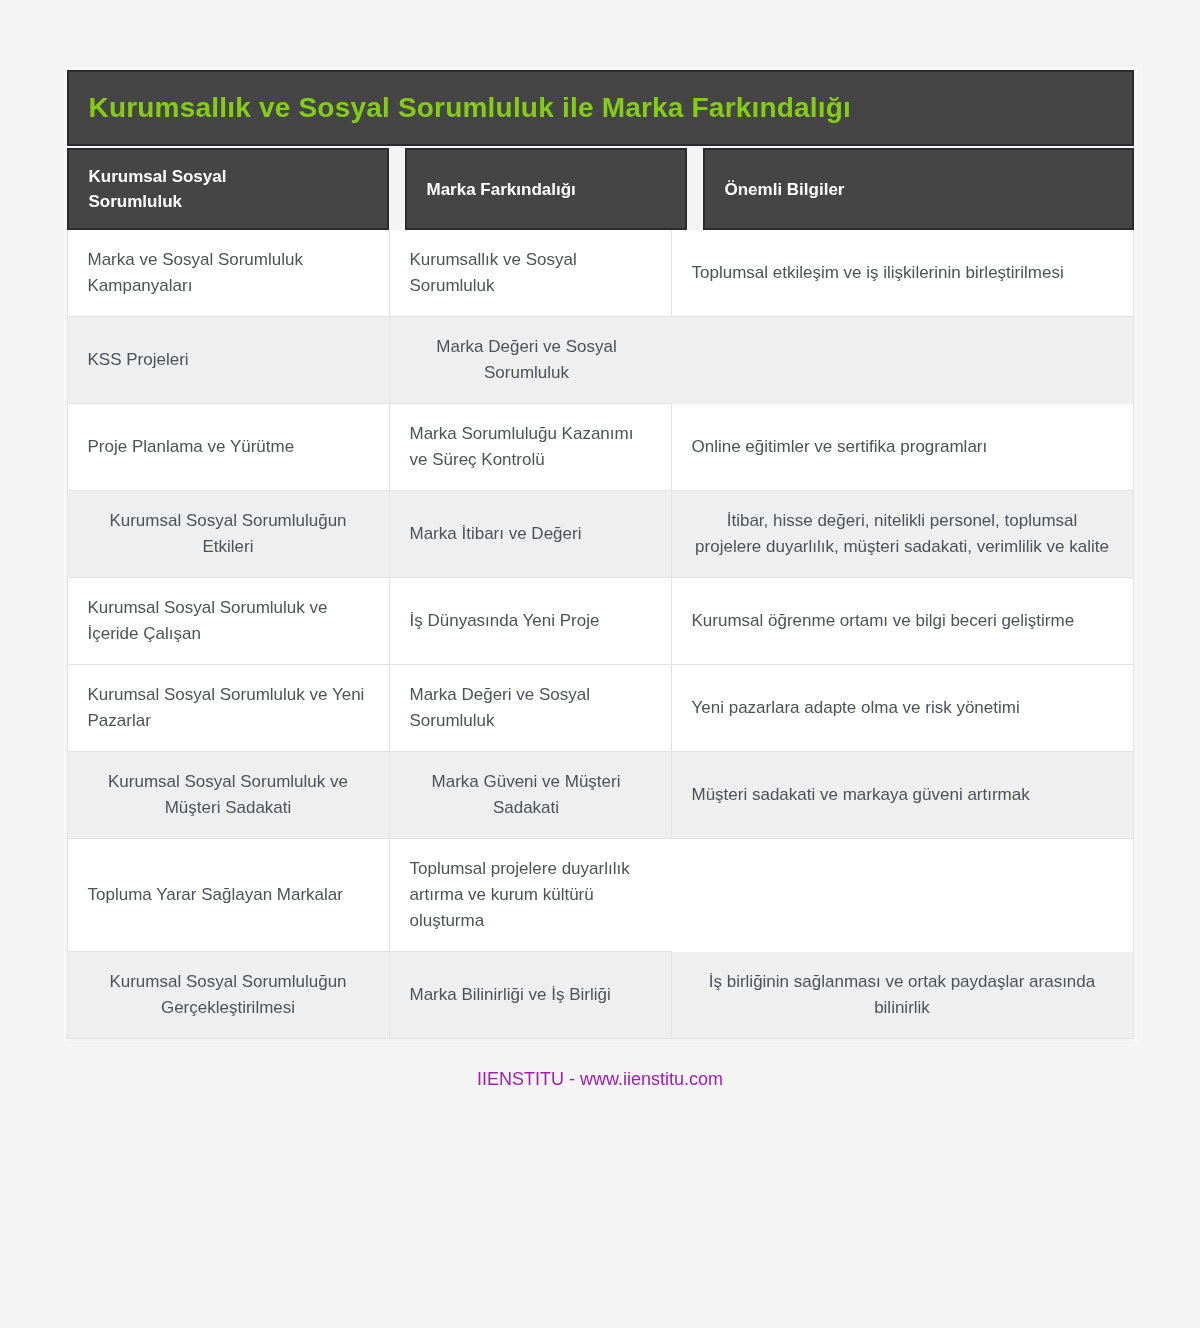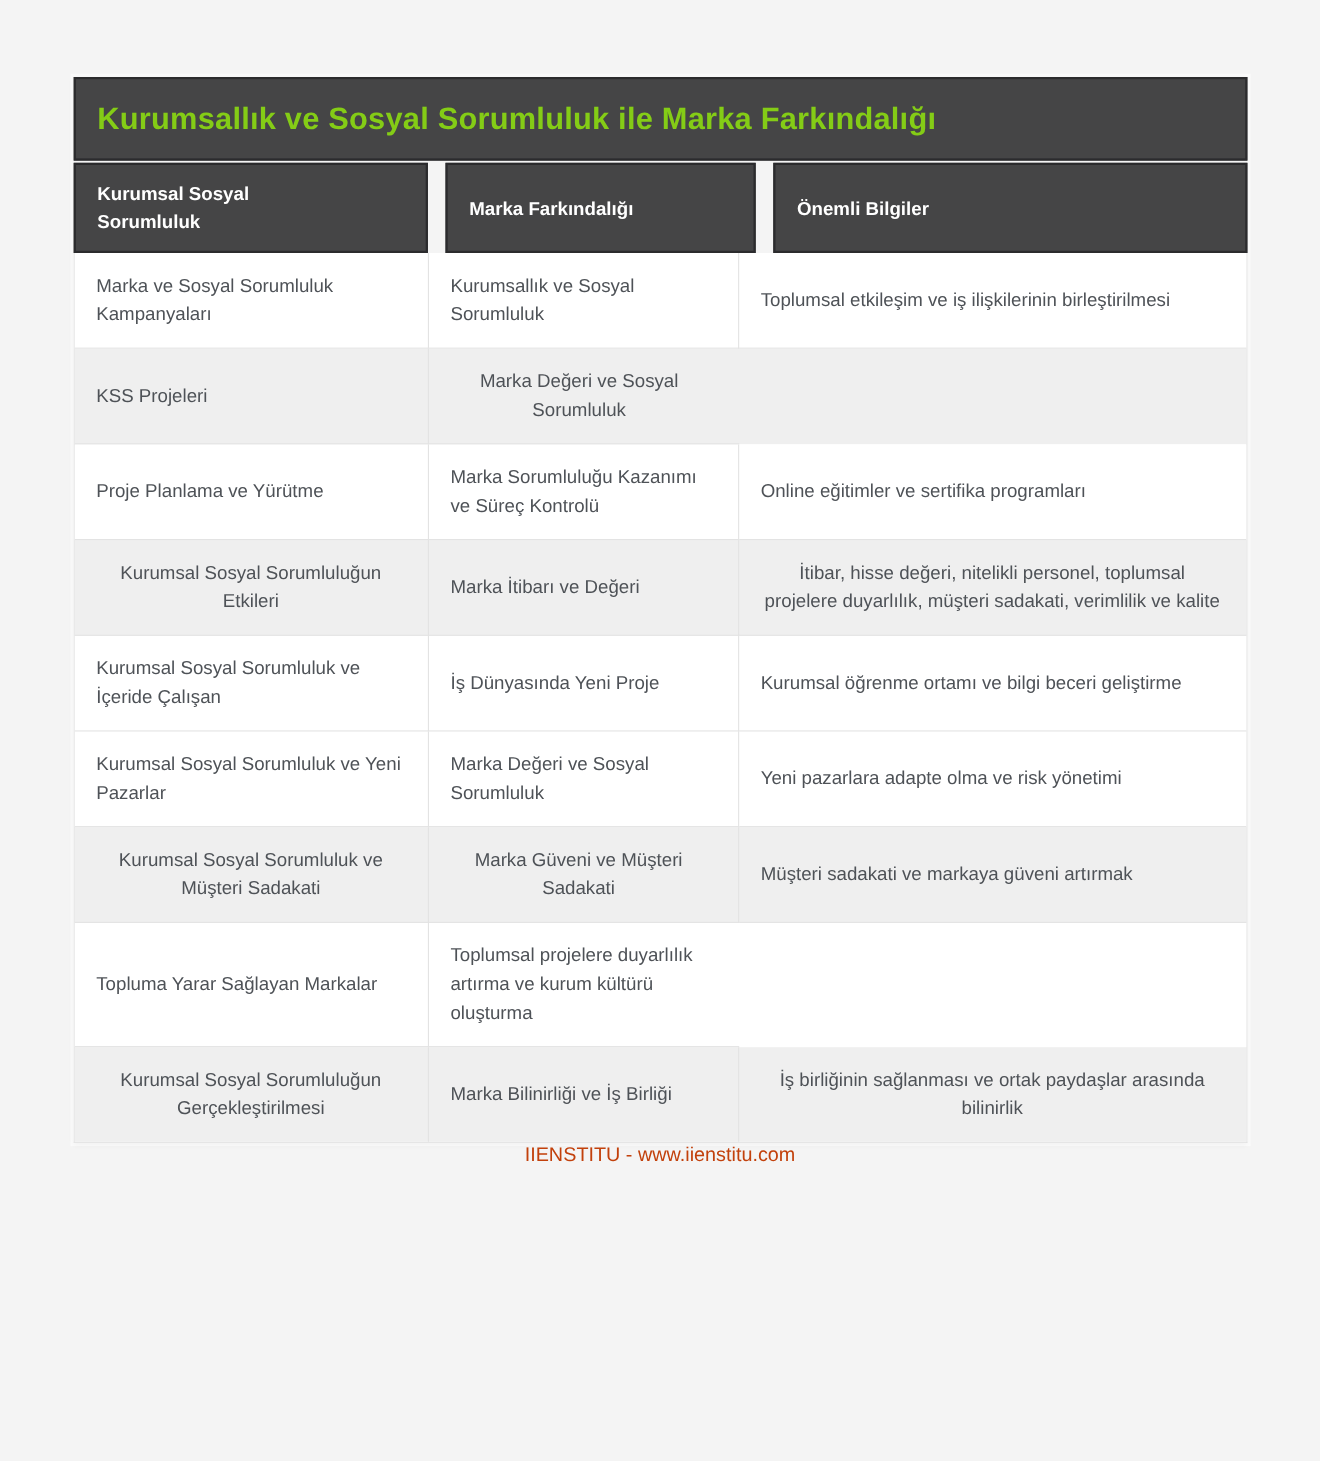--- a/index.html
+++ b/index.html
@@ -101,22 +101,23 @@
   .tcell span {
     color: #4e5257;
     font-size: 17px;
     line-height: 26px;
   }
   .tcell.col2 {
     padding-right: 28px;
   }
   
   .footer {
+    margin-top: 30px;
     text-align: center;
-    color: #c2410c;
+    color: #a21caf;
     font-size: 18px;
     padding-bottom: 60px;
   }
 </style>
 </head>
 <body>
 
 <div class="canvas">
 
   <div class="table-card">

